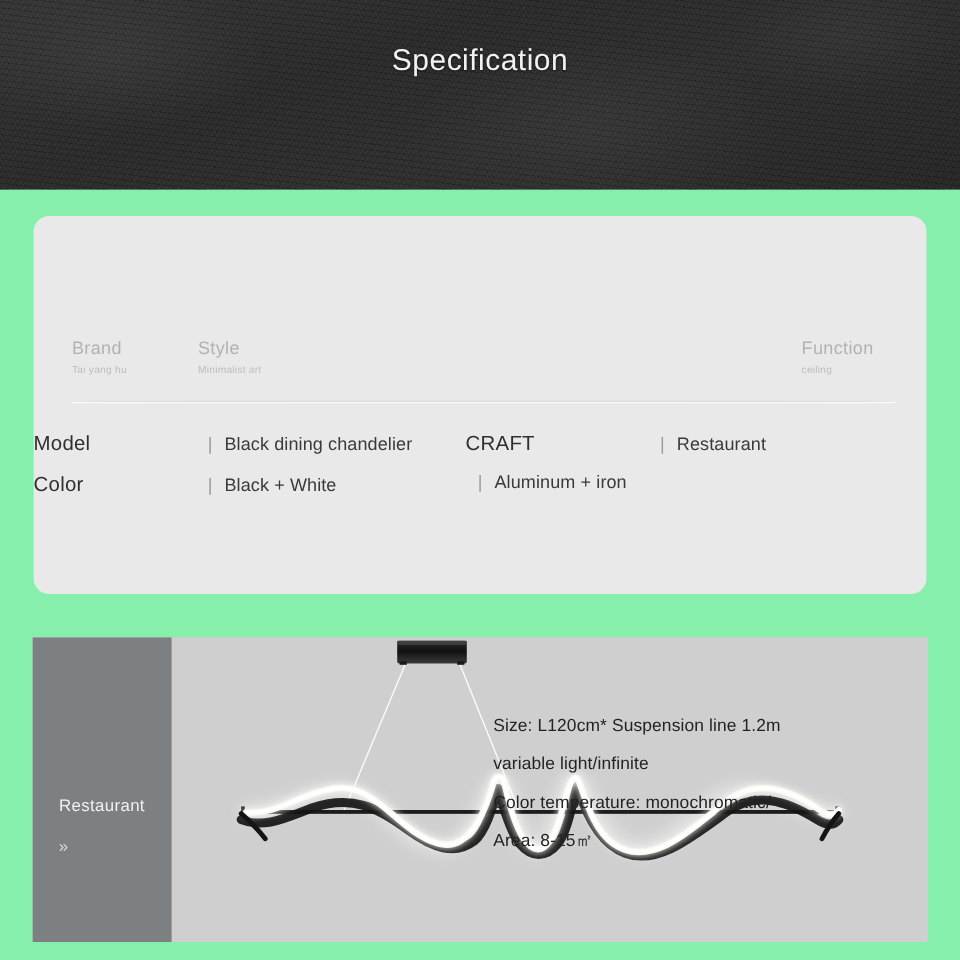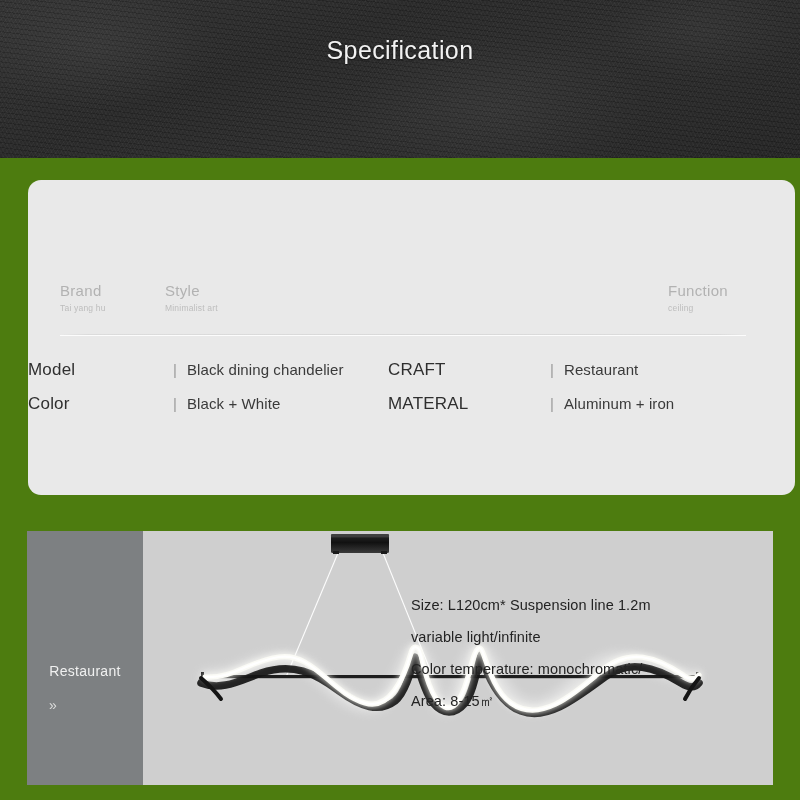--- a/index.html
+++ b/index.html
@@ -12,21 +12,21 @@
     width: 800px;
     height: 800px;
     overflow: hidden;
     font-family: "Liberation Sans", sans-serif;
     color: #333;
   }
   .page {
     position: relative;
     width: 800px;
     height: 800px;
-    background: #4d7c0f;
+    background: #86efac;
   }
 
   
   .banner {
     position: absolute;
     left: 0;
     top: 0;
     width: 800px;
     height: 158px;
     background:
@@ -54,21 +54,20 @@
 
   
   .spec-card {
     position: absolute;
     left: 28px;
     top: 180px;
     width: 744px;
     height: 315px;
     background: #e9e9e9;
     border-radius: 13px;
-    padding-left: 23px;
   }
   .spec-top-row {
     position: absolute;
     left: 0;
     top: 0;
     width: 744px;
     height: 155px;
   }
   .spec-col {
     position: absolute;
@@ -258,21 +257,20 @@
 
       <div class="spec-group right">
 
         <div class="spec-row">
           <div class="spec-key">CRAFT</div>
           <div class="spec-sep">|</div>
           <div class="spec-val">Restaurant</div>
         </div>
 
         <div class="spec-row">
-          <div class="spec-key">MATERAL</div>
           <div class="spec-sep">|</div>
           <div class="spec-val">Aluminum + iron</div>
         </div>
 
       </div>
 
     </div>
 
   </div>
 

